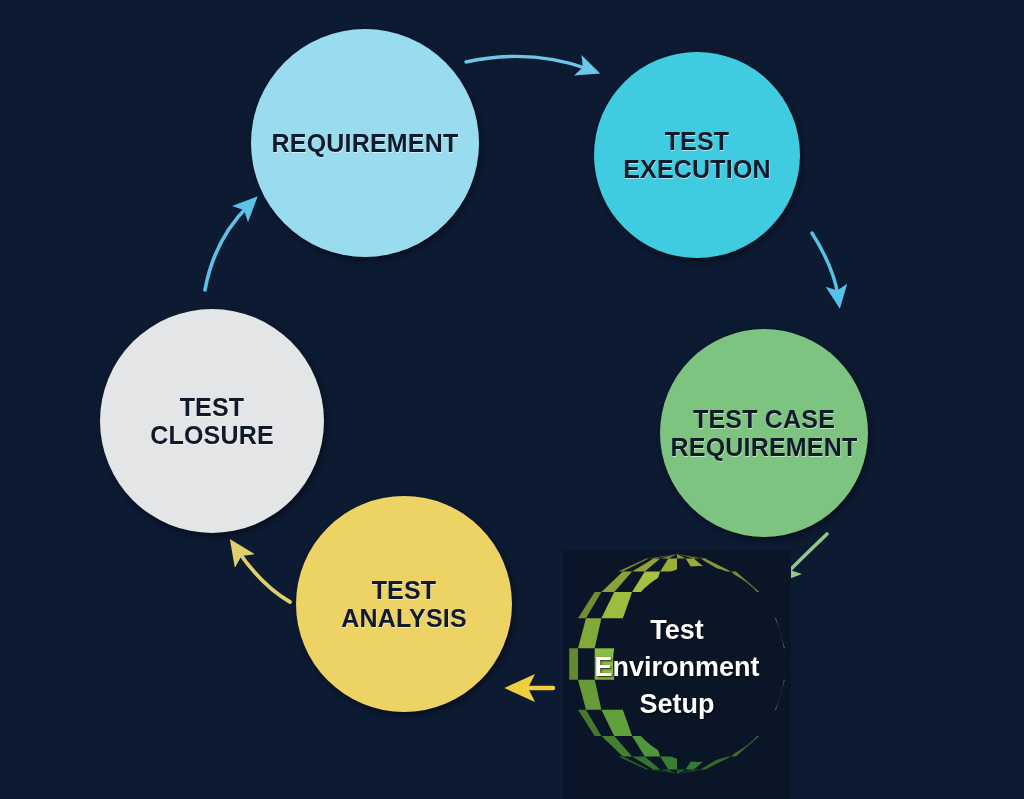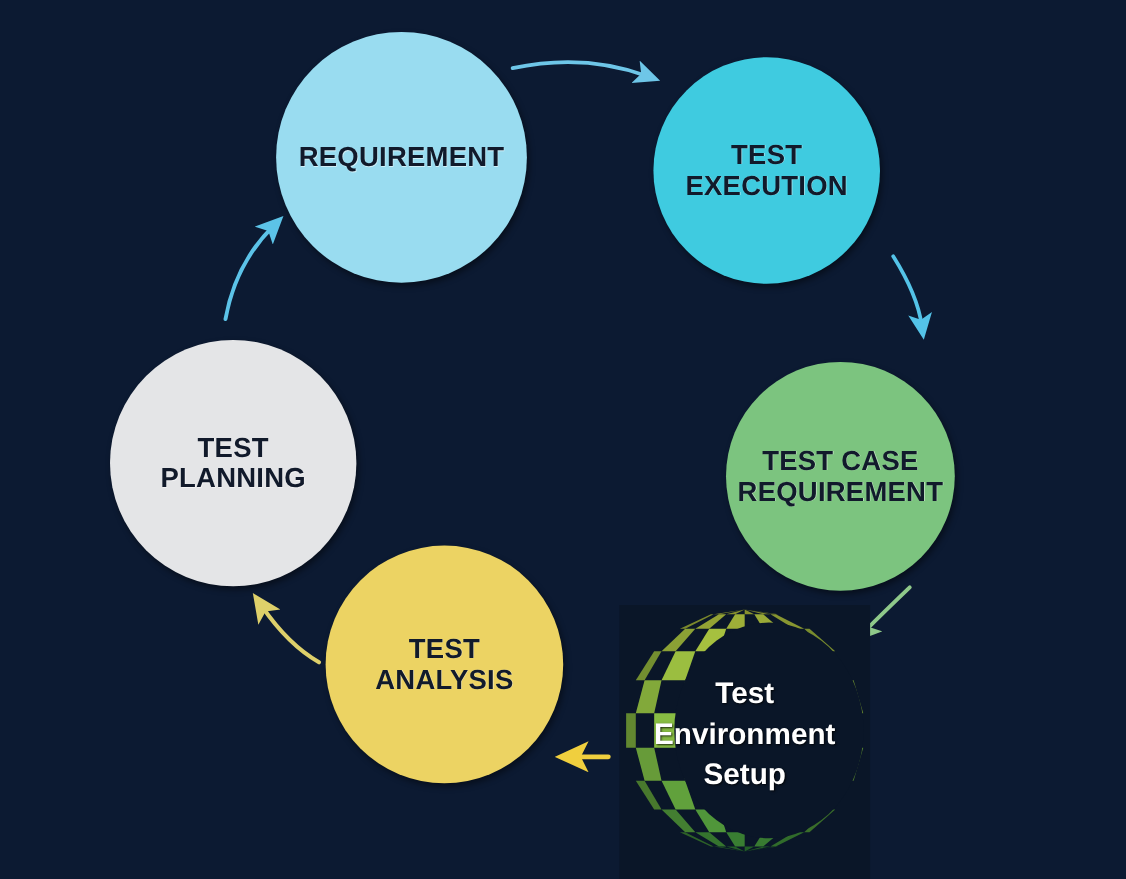--- a/index.html
+++ b/index.html
@@ -167,21 +167,21 @@
   <div class="node" id="node-test-execution">
     <div class="node-label">
       <div>TEST</div>
       <div>ANALYSIS</div>
     </div>
   </div>
 
   <div class="node" id="node-test-closure">
     <div class="node-label">
       <div>TEST</div>
-      <div>PLANNING</div>
+      <div>CLOSURE</div>
     </div>
   </div>
 
   <div id="node-test-environment-setup">
     <svg id="globe-graphic" viewBox="0 0 228 228">
         <path d="M114.0,4.0 L114.0,4.0 L122.7,8.5 L114.0,8.5 Z" fill="rgb(136,145,46)" stroke="none"></path>
         <path d="M114.0,4.0 L114.0,4.0 L137.4,8.5 L130.8,8.5 Z" fill="rgb(132,140,44)" stroke="none"></path>
         <path d="M114.0,4.0 L114.0,4.0 L144.7,8.5 L142.2,8.5 Z" fill="rgb(123,131,41)" stroke="none"></path>
         <path d="M114.0,4.0 L114.0,4.0 L90.6,8.5 L85.8,8.5 Z" fill="rgb(128,136,43)" stroke="none"></path>
         <path d="M114.0,4.0 L114.0,4.0 L105.3,8.5 L97.2,8.5 Z" fill="rgb(135,143,45)" stroke="none"></path>

